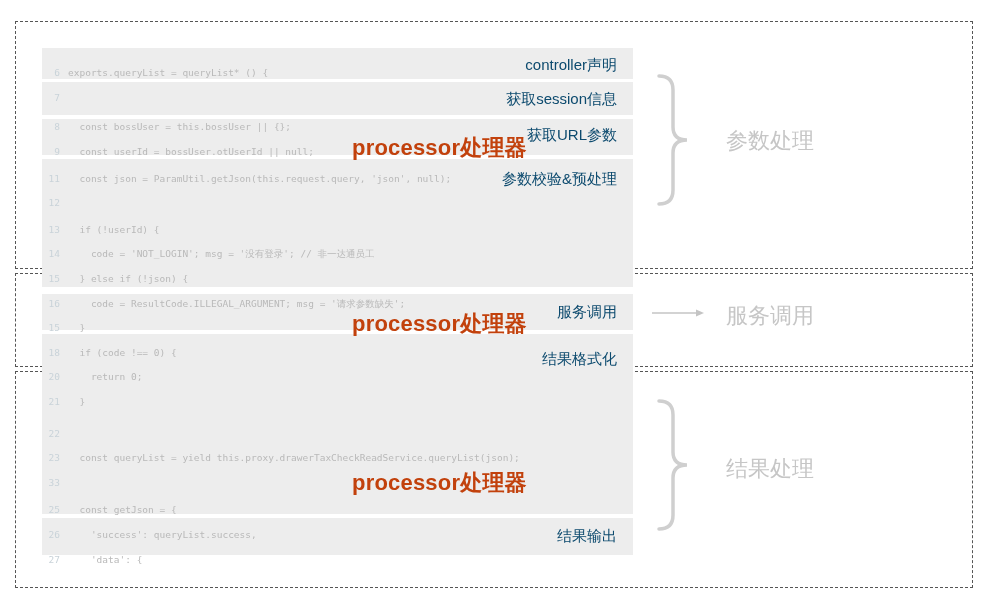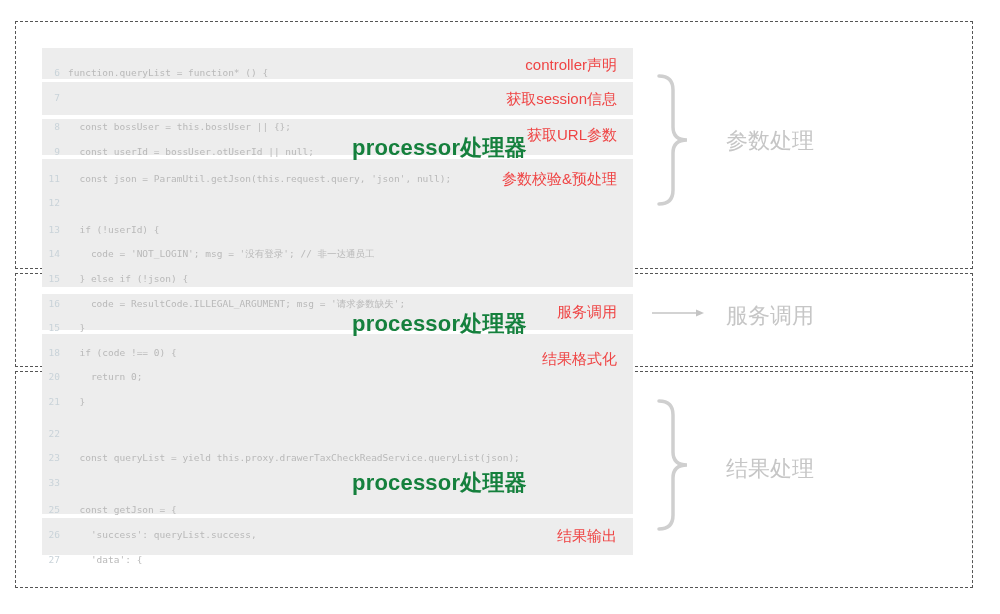--- a/index.html
+++ b/index.html
@@ -3,42 +3,42 @@
 <meta charset="utf-8">
 <style>
   html, body { margin:0; padding:0; }
   body { width:1000px; height:614px; background:#fff; position:relative; overflow:hidden;
          font-family:"Liberation Sans", "DejaVu Sans", sans-serif; }
   .dbox { position:absolute; border:1.5px dashed #555; box-sizing:border-box; }
   .panel { position:absolute; left:42px; width:591px; background:#ededed; }
   .code { position:absolute; left:42px; font-family:"DejaVu Sans Mono", "Liberation Mono", monospace;
           font-size:9.5px; color:#b9b9b9; white-space:pre; line-height:12.3px; }
   .code .ln { display:inline-block; width:18px; color:#c9d3d9; text-align:right; margin-right:8px; }
-  .plabel { position:absolute; right:383px; font-size:15px; color:#ef4444; text-align:right; white-space:nowrap; }
-  .proc { position:absolute; font-size:22px; font-weight:bold; color:#15803d; white-space:nowrap; letter-spacing:0.2px; }
+  .plabel { position:absolute; right:383px; font-size:15px; color:#0c4a6e; text-align:right; white-space:nowrap; }
+  .proc { position:absolute; font-size:22px; font-weight:bold; color:#c2410c; white-space:nowrap; letter-spacing:0.2px; }
   .anno { position:absolute; font-size:22px; color:#c6c6c6; white-space:nowrap; }
   .brace { position:absolute; }
 </style>
 </head>
 <body>
 
 <div class="dbox" style="left:15px;top:21px;width:958px;height:248px;"></div>
 <div class="dbox" style="left:15px;top:273px;width:958px;height:94px;"></div>
 <div class="dbox" style="left:15px;top:371px;width:958px;height:217px;"></div>
 
 <div class="panel" style="top:48px;height:31px;"></div>
 <div class="panel" style="top:82px;height:33px;"></div>
 <div class="panel" style="top:119px;height:36px;"></div>
 <div class="panel" style="top:159px;height:128px;"></div>
 <div class="panel" style="top:294px;height:36px;"></div>
 <div class="panel" style="top:334px;height:180px;"></div>
 <div class="panel" style="top:518px;height:37px;"></div>
 
 <div class="code" style="top:55px;">
-<div><span class="ln">6</span><span>function.queryList = function* () {</span></div>
+<div><span class="ln">6</span><span>exports.queryList = queryList* () {</span></div>
 <div><span class="ln">7</span><span></span></div>
 <div style="margin-top:5px"><span class="ln">8</span><span>  const bossUser = this.bossUser || {};</span></div>
 <div><span class="ln">9</span><span>  const userId = bossUser.otUserId || null;</span></div>
 <div style="margin-top:2px"><span class="ln">11</span><span>  const json = ParamUtil.getJson(this.request.query, 'json', null);</span></div>
 <div><span class="ln">12</span><span></span></div>
 <div style="margin-top:2px"><span class="ln">13</span><span>  if (!userId) {</span></div>
 <div><span class="ln">14</span><span>    code = 'NOT_LOGIN'; msg = '没有登录'; // 非一达通员工</span></div>
 <div><span class="ln">15</span><span>  } else if (!json) {</span></div>
 <div><span class="ln">16</span><span>    code = ResultCode.ILLEGAL_ARGUMENT; msg = '请求参数缺失';</span></div>
 <div><span class="ln">15</span><span>  }</span></div>

